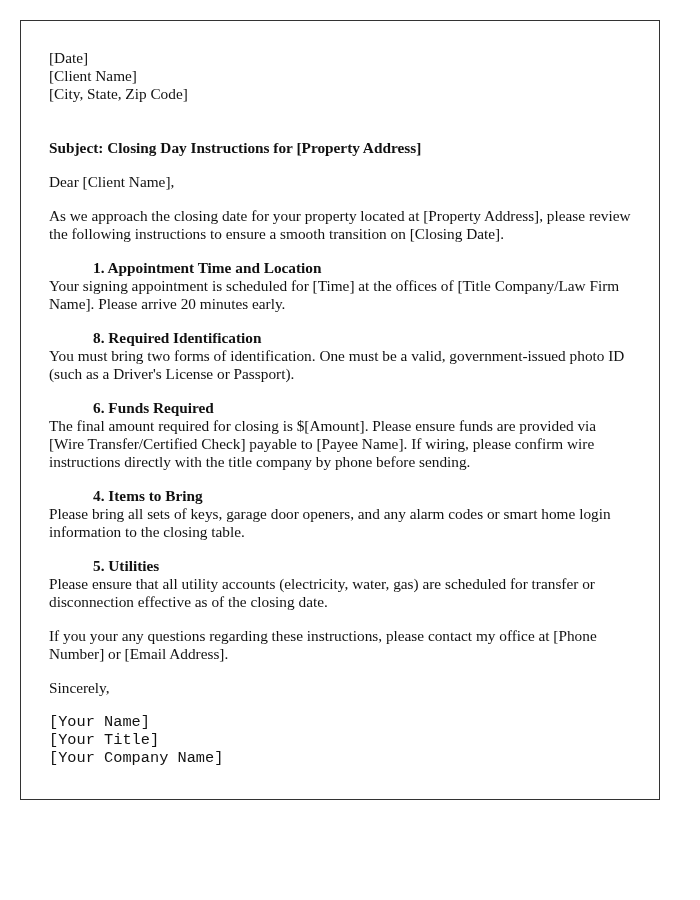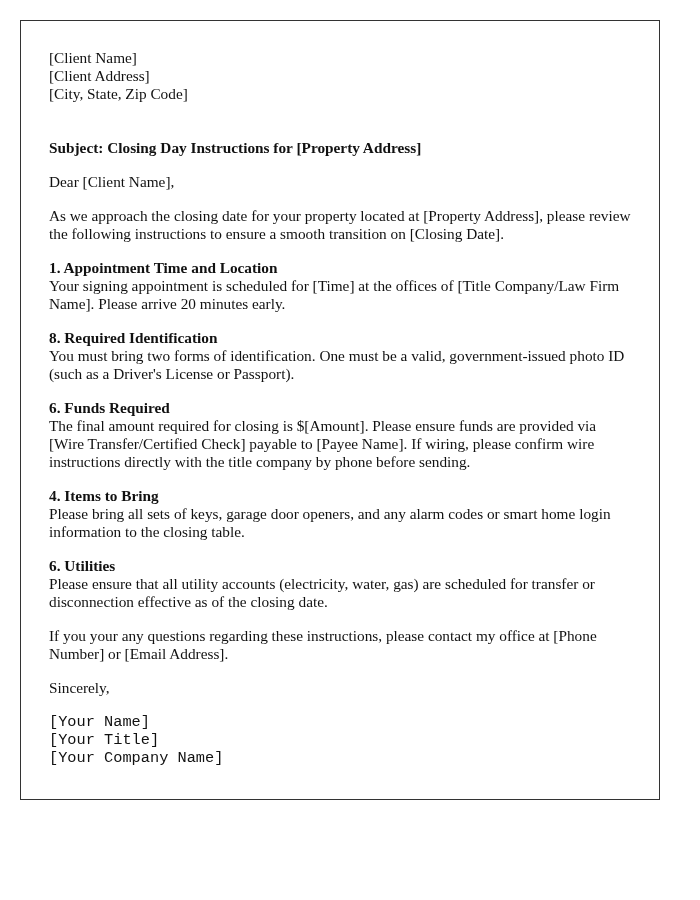--- a/index.html
+++ b/index.html
@@ -14,31 +14,31 @@
       font-family: "Liberation Serif", serif;
       font-size: 15.3px;
       line-height: 18px;
       color: #111111;
     }
     .block { margin: 0 0 16px 0; }
     .line { display: block; white-space: nowrap; }
     .bold { font-weight: bold; margin-top: 36px; }
     p { margin: 0 0 16px 0; }
     .section { margin: 0 0 16px 0; }
-    .section-title { font-weight: bold; display: block; }
+    .section-title { font-weight: bold; display: block; margin-left: 44px; }
     .signature { margin: 0; font-family: Liberation Mono, monospace; }
   </style>
 </head>
 <body>
 
 <div class="letter">
 
   <div class="block">
+    <span class="line">[Date]</span>
     <span class="line">[Client Name]</span>
-    <span class="line">[Client Address]</span>
     <span class="line">[City, State, Zip Code]</span>
   </div>
 
   <p class="bold">Subject: Closing Day Instructions for [Property Address]</p>
 
   <p>Dear [Client Name],</p>
 
   <p>As we approach the closing date for your property located at [Property Address], please review the following instructions to ensure a smooth transition on [Closing Date].</p>
 
   <div class="section">
@@ -55,21 +55,21 @@
     <span class="section-title">6. Funds Required</span>
     <span>The final amount required for closing is $[Amount]. Please ensure funds are provided via [Wire Transfer/Certified Check] payable to [Payee Name]. If wiring, please confirm wire instructions directly with the title company by phone before sending.</span>
   </div>
 
   <div class="section">
     <span class="section-title">4. Items to Bring</span>
     <span>Please bring all sets of keys, garage door openers, and any alarm codes or smart home login information to the closing table.</span>
   </div>
 
   <div class="section">
-    <span class="section-title">6. Utilities</span>
+    <span class="section-title">5. Utilities</span>
     <span>Please ensure that all utility accounts (electricity, water, gas) are scheduled for transfer or disconnection effective as of the closing date.</span>
   </div>
 
   <p>If you your any questions regarding these instructions, please contact my office at [Phone Number] or [Email Address].</p>
 
   <p>Sincerely,</p>
 
   <div class="signature">
     <span class="line">[Your Name]</span>
     <span class="line">[Your Title]</span>

